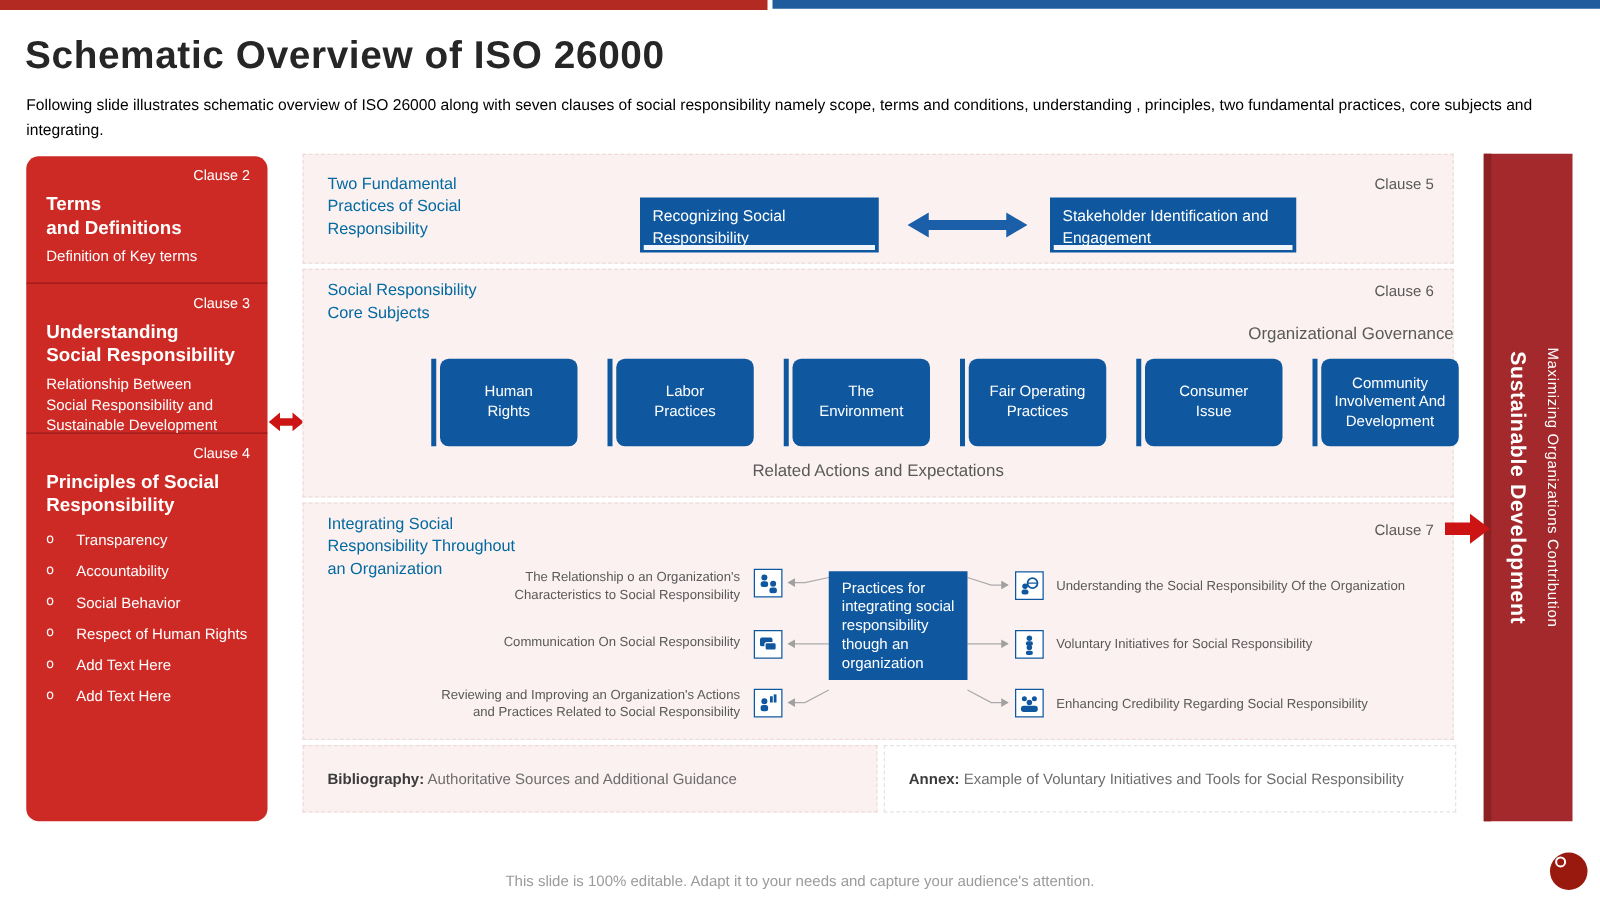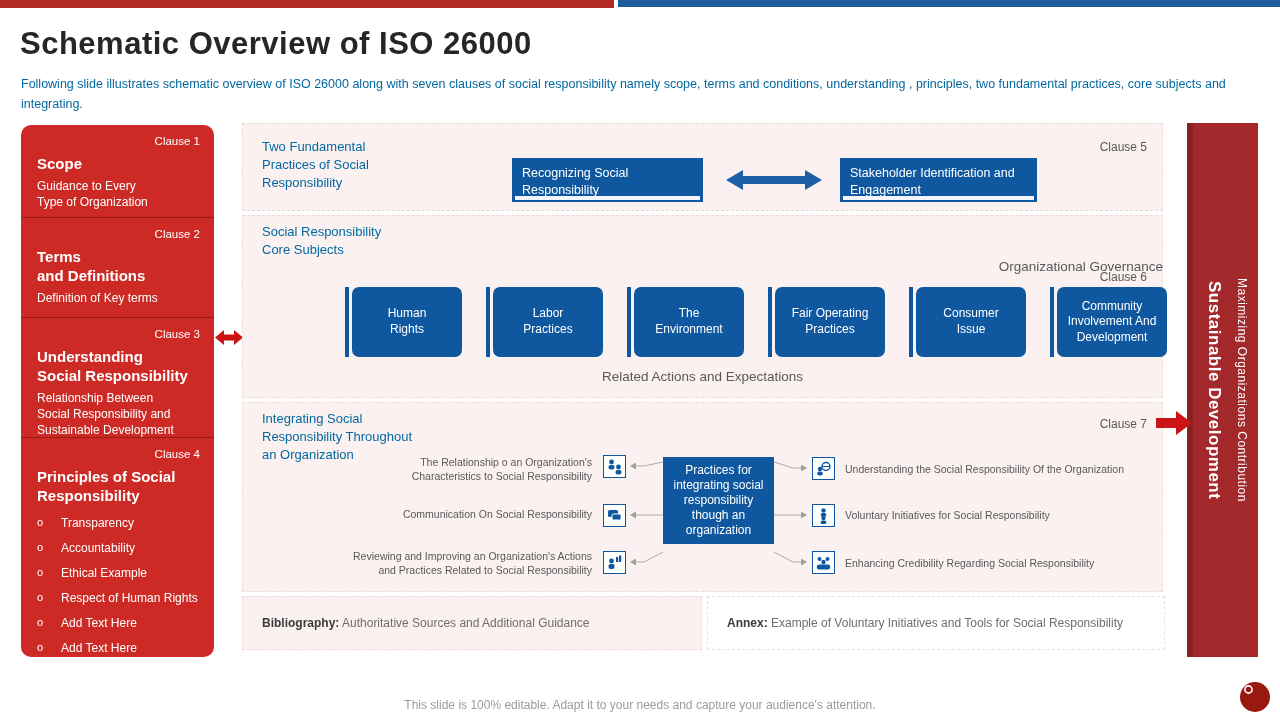--- a/index.html
+++ b/index.html
@@ -10,21 +10,21 @@
   }
   .abs { position:absolute; }
   .pre { white-space:pre-line; }
 
   
   .topbar-red { left:0; top:0; width:614px; height:8px; background:#B22A22; }
   .topbar-blue{ left:618px; top:0; width:662px; height:7px; background:#1E5C9E; }
 
   
   .title { left:20px; top:26px; font-size:31px; font-weight:bold; color:#262626; letter-spacing:.5px; }
-  .subtitle { left:21px; top:74px; width:1215px; font-size:12.5px; color:#0369a1; line-height:1.6; }
+  .subtitle { left:21px; top:74px; width:1215px; font-size:12.5px; color:#000000; line-height:1.6; }
 
   
   .sidebar {
     left:21px; top:125px; width:193px; height:532px;
     background:#CD2A25; border-radius:10px; color:#fff;
     display:flex; flex-direction:column;
   }
   .sb-sec { padding:8px 14px 10px 16px; border-bottom:1px solid rgba(90,8,8,.45); }
   .sb-sec:last-child { border-bottom:none; }
   .sb-sec.s1 { height:93px; } .sb-sec.s2 { height:102px; } .sb-sec.s3 { height:120px; } .sb-sec.s4 { flex:1; }
@@ -65,21 +65,21 @@
   .c6-box {
     width:110px; height:70px; background:#0F589F; border-radius:7px;
     color:#fff; font-size:12px; line-height:1.3; text-align:center;
     display:flex; align-items:center; justify-content:center;
   }
   .cap { left:242px; width:921px; text-align:center; color:#595959; font-size:13.5px; }
 
   
   .c7-box {
     left:663px; top:457px; width:111px; height:87px; background:#0F589F;
-    color:#fff; font-size:12px; line-height:1.25; text-align:center;
+    color:#fff; font-size:12px; line-height:1.25; text-align:left;
     display:flex; align-items:center; justify-content:center;
   }
   .c7-txt { color:#595959; font-size:10.5px; line-height:1.3; }
   .c7-left { left:270px; width:322px; text-align:right; }
   .c7-right { left:845px; width:330px; text-align:left; }
   .mini-icon {
     width:23px; height:23px; background:#fff; border:1px solid #0F589F;
     display:flex; align-items:center; justify-content:center;
   }
 
@@ -102,26 +102,20 @@
 </head>
 <body>
 
 <div class="abs topbar-red"></div>
 <div class="abs topbar-blue"></div>
 
 <div class="abs title">Schematic Overview of ISO 26000</div>
 <div class="abs subtitle">Following slide illustrates schematic overview of ISO 26000 along with seven clauses of social responsibility namely scope, terms and conditions, understanding , principles, two fundamental practices, core subjects and integrating.</div>
 
 <div class="abs sidebar">
-  <div class="sb-sec s1">
-    <div class="clause-label">Clause 1</div>
-    <div class="sec-title pre">Scope</div>
-    <div class="sec-desc pre">Guidance to Every
-Type of Organization</div>
-  </div>
   <div class="sb-sec s2">
     <div class="clause-label">Clause 2</div>
     <div class="sec-title pre">Terms
 and Definitions</div>
     <div class="sec-desc pre">Definition of Key terms</div>
   </div>
   <div class="sb-sec s3">
     <div class="clause-label">Clause 3</div>
     <div class="sec-title pre">Understanding
 Social Responsibility</div>
@@ -137,21 +131,21 @@
       <div class="bullet">
           <span class="mk">o</span>
           <span>Transparency</span>
         </div>
       <div class="bullet">
           <span class="mk">o</span>
           <span>Accountability</span>
         </div>
       <div class="bullet">
           <span class="mk">o</span>
-          <span>Ethical Example</span>
+          <span>Social Behavior</span>
         </div>
       <div class="bullet">
           <span class="mk">o</span>
           <span>Respect of Human Rights</span>
         </div>
       <div class="bullet">
           <span class="mk">o</span>
           <span>Add Text Here</span>
         </div>
       <div class="bullet">
@@ -175,21 +169,21 @@
 Responsibility</div>
 <svg class="abs" style="left:726px; top:168px;" width="96" height="24">
   <polygon points="0,12 17,2 17,8 79,8 79,2 96,12 79,22 79,16 17,16 17,22" fill="#1A5FA8"></polygon>
 </svg>
 <div class="abs bluebox bb-underline pre c5-box2">Stakeholder Identification and
 Engagement</div>
 
 <div class="abs panel p6"></div>
 <div class="abs gray-h pre" style="left:262px; top:223px;">Social Responsibility
 Core Subjects</div>
-<div class="abs clause-tag" style="left:1085px; top:226px;margin-top:44px;">Clause 6</div>
+<div class="abs clause-tag" style="left:1085px; top:226px;">Clause 6</div>
 <div class="abs cap" style="top:259px;text-align:right;">Organizational Governance</div>
 <div class="abs c6-row">
   <div class="c6-item">
       <div class="c6-bar"></div>
       <div class="c6-box pre">Human
 Rights</div>
     </div>
   <div class="c6-item">
       <div class="c6-bar"></div>
       <div class="c6-box pre">Labor

